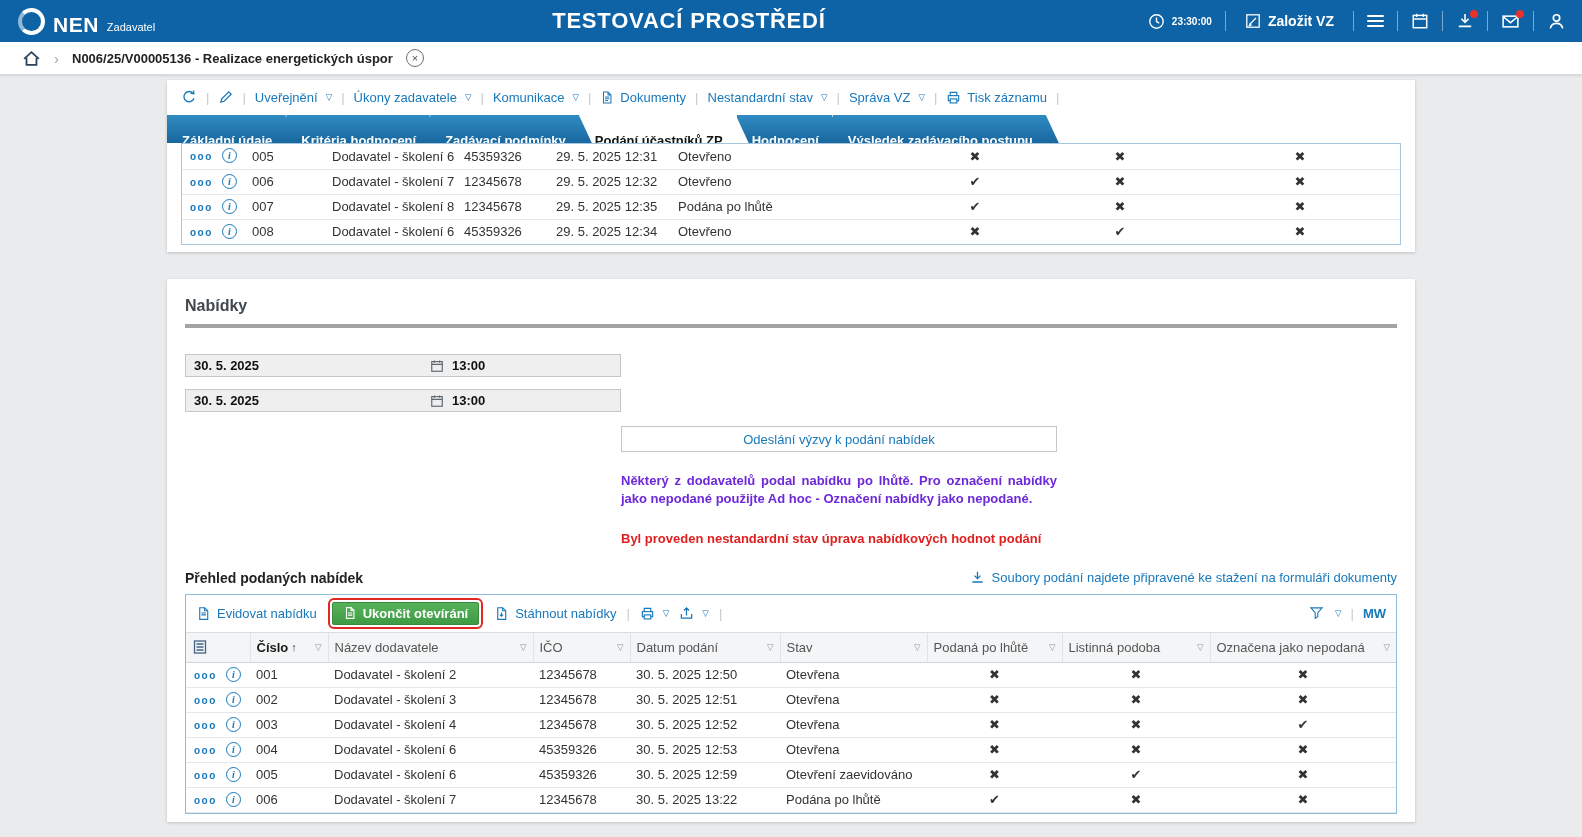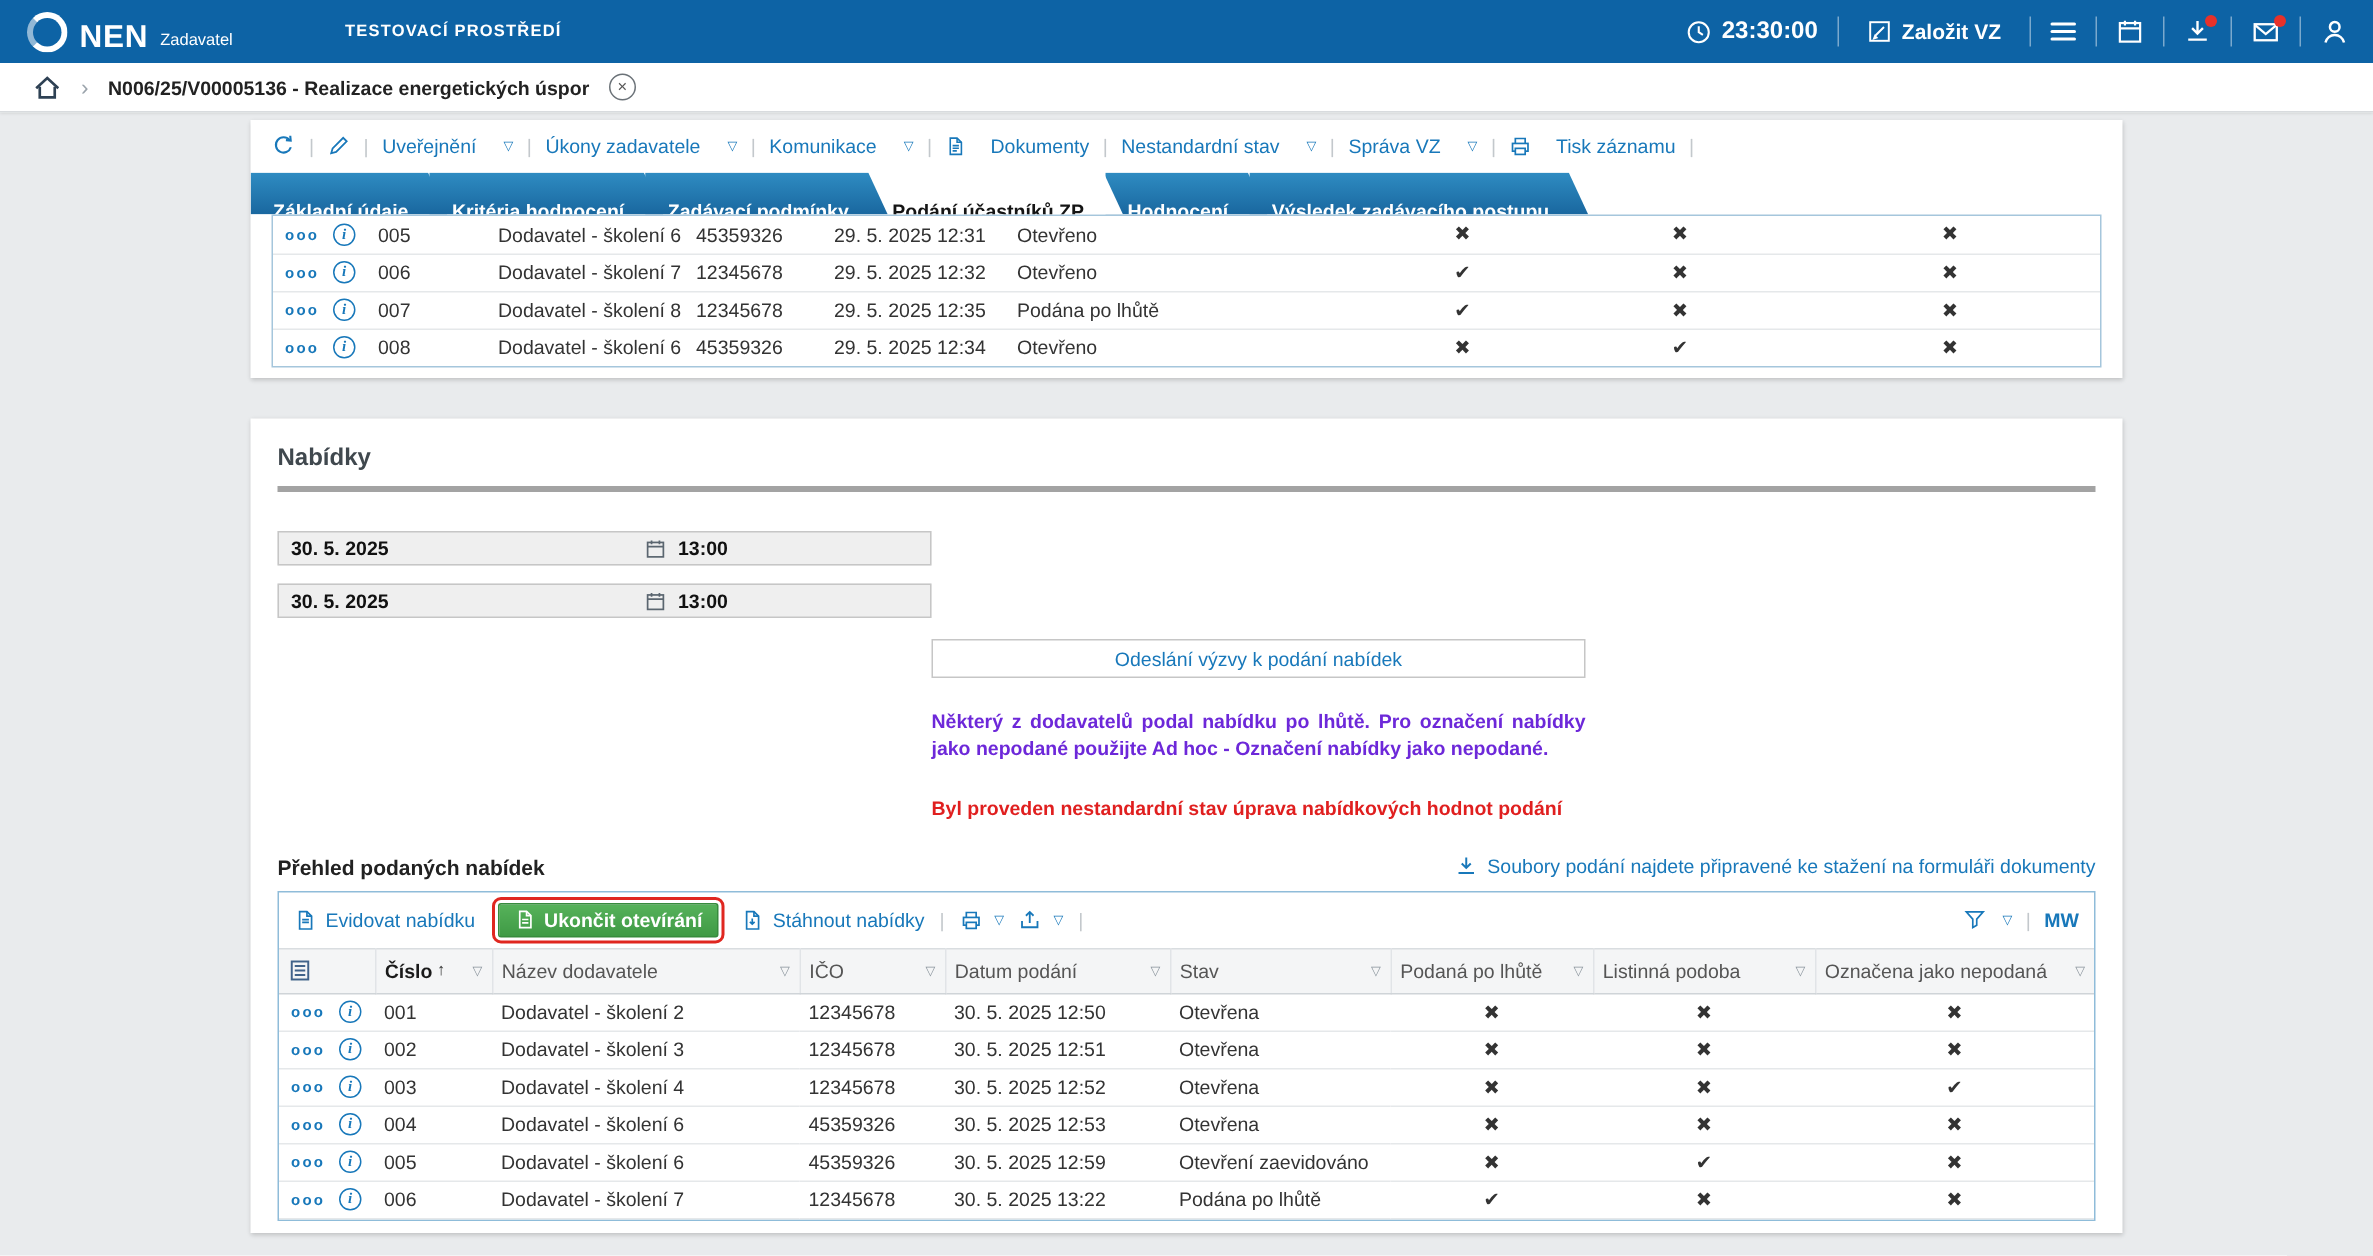--- a/index.html
+++ b/index.html
@@ -9,24 +9,24 @@
   svg{display:block;}
 
   
   .topbar{height:42px;background:var(--topbar-bg,#0d63a5);display:flex;align-items:center;
           color:#fff;padding:0 16px 0 18px;}
   .brand{display:flex;align-items:flex-end;gap:8px;width:212px;}
   .logo-circle{width:27px;height:27px;border:4px solid #fff;border-left-color:rgba(255,255,255,.55);
                border-radius:50%;align-self:center;}
   .brand-name{font-size:21px;font-weight:bold;letter-spacing:.5px;line-height:1;}
   .brand-sub{font-size:11px;line-height:1.2;}
-  .topbar-title{flex:1;font-weight:bold;font-size:11px;letter-spacing:.8px;}
+  .topbar-title{flex:1;text-align:center;font-weight:bold;font-size:22px;letter-spacing:.8px;}
   .topbar-right{display:flex;align-items:center;gap:13px;}
   .vsep{width:1px;height:20px;background:rgba(255,255,255,.45);}
-  .clockbox{display:flex;gap:7px;align-items:center;font-weight:bold;font-size:16px;}
+  .clockbox{display:flex;gap:7px;align-items:center;font-weight:bold;font-size:10px;}
   .create-vz{display:flex;gap:7px;align-items:center;background:none;border:none;color:#fff;
              font-weight:bold;font-size:14px;cursor:pointer;font-family:inherit;}
   .tb-icon{position:relative;display:flex;align-items:center;color:#fff;cursor:pointer;}
   .burger{display:flex;flex-direction:column;gap:3px;}
   .burger i{width:17px;height:2px;background:#fff;border-radius:1px;}
   .dot{position:absolute;top:-2px;right:-4px;width:8px;height:8px;border-radius:50%;background:#e8312a;}
 
   
   .breadcrumb-bar{height:33px;background:#fff;display:flex;align-items:center;gap:13px;
                   padding:0 22px;border-bottom:1px solid #d8dbde;box-shadow:0 1px 2px rgba(0,0,0,.10);
@@ -37,21 +37,21 @@
   .bc-close{width:18px;height:18px;border:1.5px solid #6b7278;border-radius:50%;display:flex;
             align-items:center;justify-content:center;color:#555;font-size:11px;line-height:1;cursor:pointer;}
 
   
   .content{width:1248px;margin:0 auto;}
   .card{background:#fff;box-shadow:0 1px 3px rgba(0,0,0,.18);}
   .card-top{margin-top:5px;padding-bottom:7px;}
 
   
   .record-toolbar{display:flex;align-items:center;gap:9px;padding:9px 14px 7px;font-size:13px;}
-  .rt-item{display:flex;align-items:center;gap:16px;color:var(--accent,#1878ba);cursor:pointer;white-space:nowrap;}
+  .rt-item{display:flex;align-items:center;gap:6px;color:var(--accent,#1878ba);cursor:pointer;white-space:nowrap;}
   .pipe{color:#c3c8cc;}
   .caret{font-size:8.5px;margin-left:2px;}
 
   
   .tabs{display:flex;margin-top:3px;height:28px;position:relative;}
   .tab{line-height:28px;padding:12px 26px 0 15px;margin-right:-12px;color:#fff;font-weight:bold;
        font-size:13px;background:linear-gradient(180deg,#2f8cc2 0%,#19679f 100%);
        clip-path:polygon(0 0,calc(100% - 13px) 0,100% 100%,0 100%);
        position:relative;cursor:pointer;white-space:nowrap;}
   .tab.active{background:#fff;color:#141414;}

